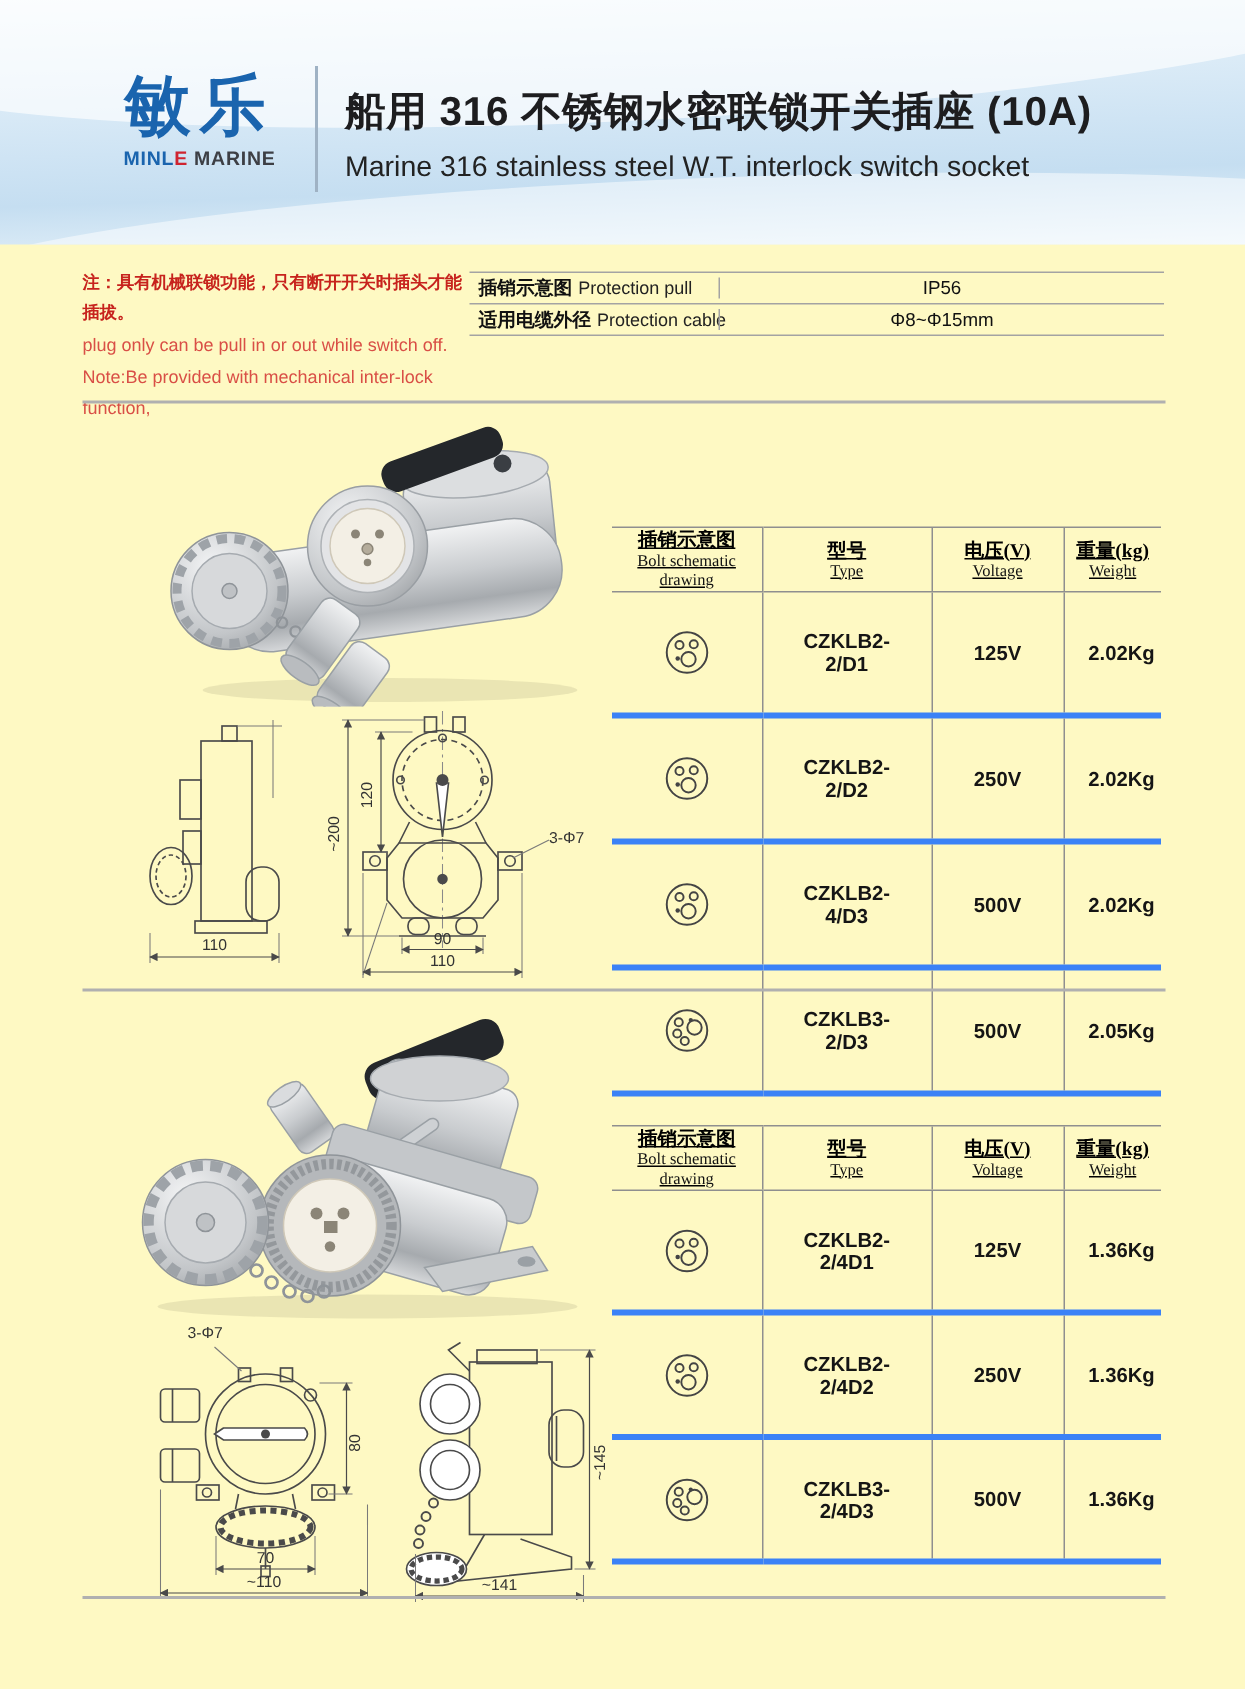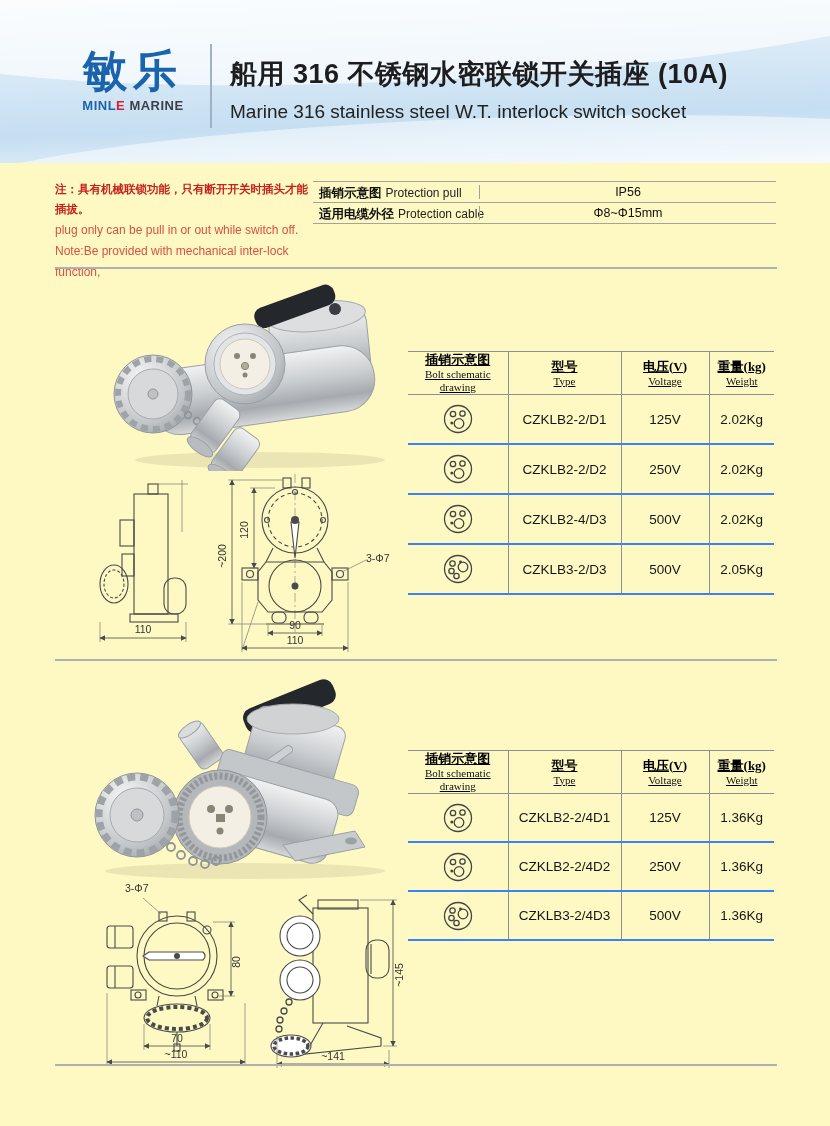--- a/index.html
+++ b/index.html
@@ -37,22 +37,22 @@
   .spec-value{flex:1;border-left:1px solid #a3a3a3;text-align:center;font-size:12.5px;color:#111;}
 
   
   .rule{position:absolute;left:55px;width:722px;height:2px;background:#b0b0b0;}
 
   
   .ptable{position:absolute;left:408px;width:366px;border-collapse:collapse;table-layout:fixed;}
   .ptable col.c1{width:100px}.ptable col.c2{width:113px}.ptable col.c3{width:88px}.ptable col.c4{width:65px}
   .ptable th{border-top:1px solid #8f8f8f;border-bottom:1px solid #8f8f8f;height:38px;
              font-weight:normal;vertical-align:middle;padding:0;text-decoration:underline;}
-  .ptable td{border-bottom:2px solid #3b82f6;text-align:center;vertical-align:middle;
-             font-size:13.5px;color:#151515;padding:0;}
+  .ptable td{border-bottom:4px solid #3b82f6;text-align:center;vertical-align:middle;
+             font-size:13.5px;color:#151515;padding:16px;font-weight:bold;}
   .ptable th+th,.ptable td+td{border-left:1px solid #8f8f8f;}
   .t1 td{height:48px;} .t2 th{height:36px;} .t2 td{height:47px;}
   .h-cn{font-family:"Liberation Serif",serif;font-weight:bold;font-size:13px;color:#000;line-height:16px;}
   .h-en{font-family:"Liberation Serif",serif;font-size:11px;color:#111;line-height:13px;}
   .pin-icon{width:38px;height:34px;display:inline-block;vertical-align:middle;}
 
   
   .fig{position:absolute;}
   svg text.dt{font-family:"Liberation Sans",sans-serif;font-size:10.5px;fill:#333;}
   svg .ln{stroke:#4a4a4a;stroke-width:1.1;fill:none;}

